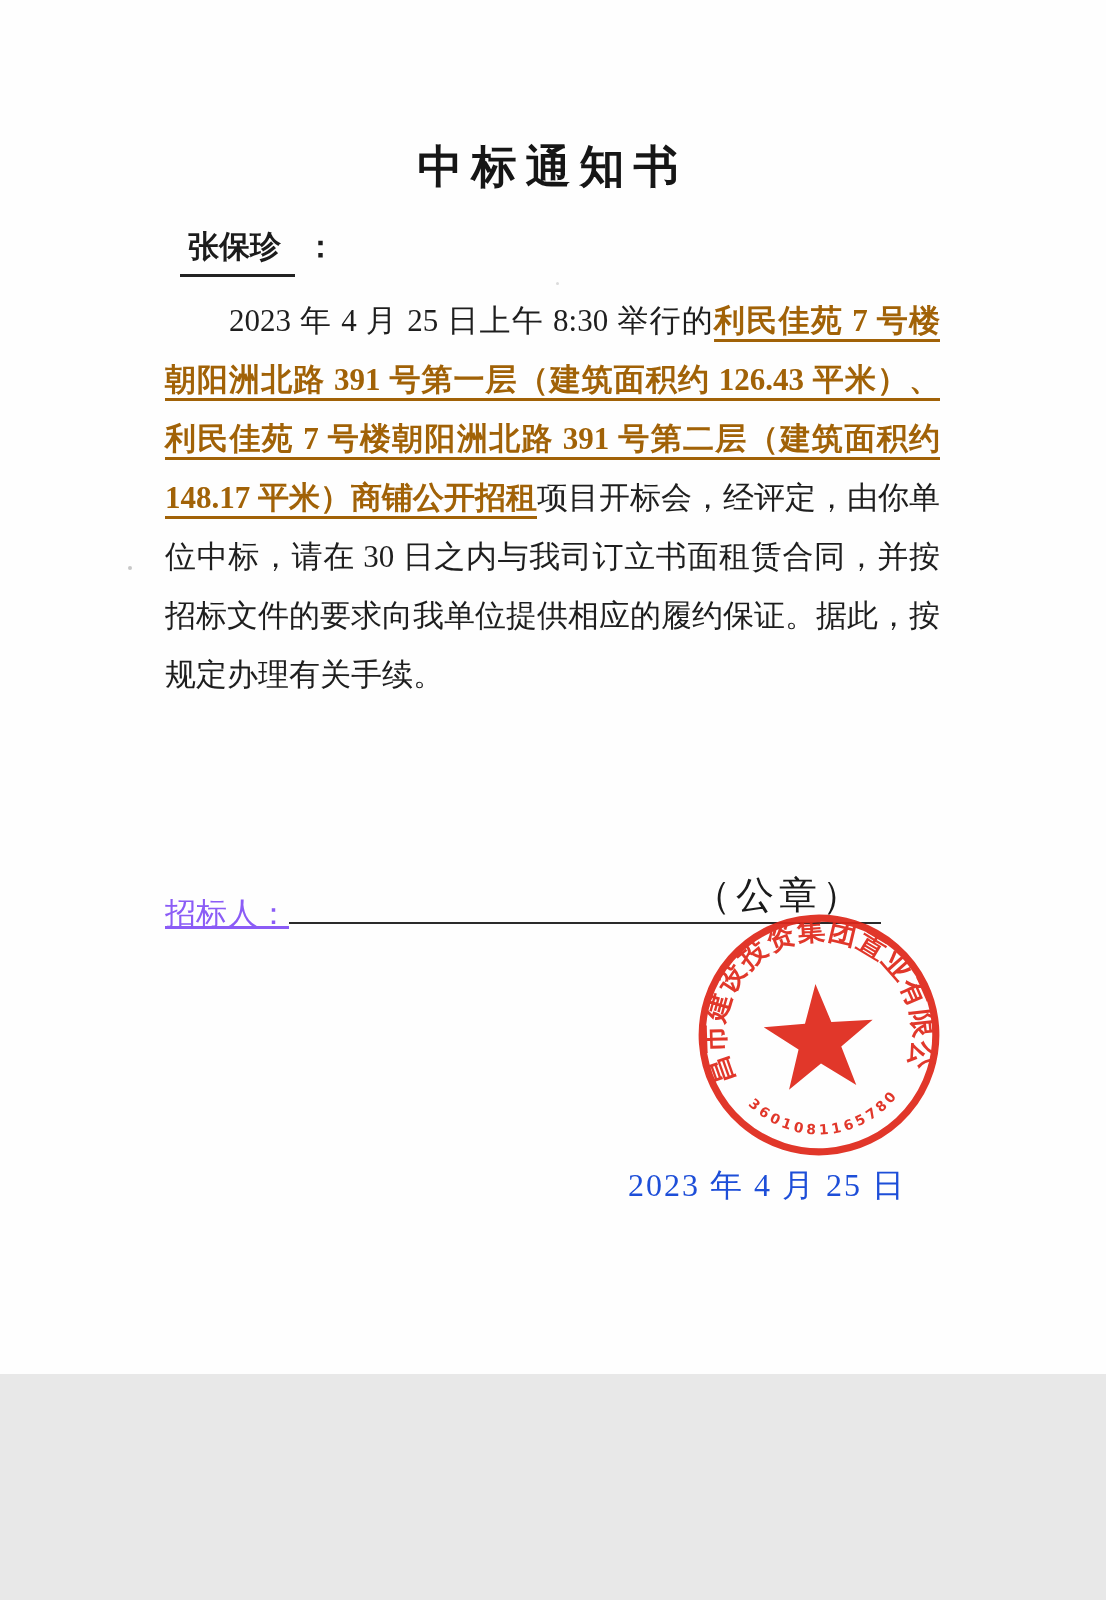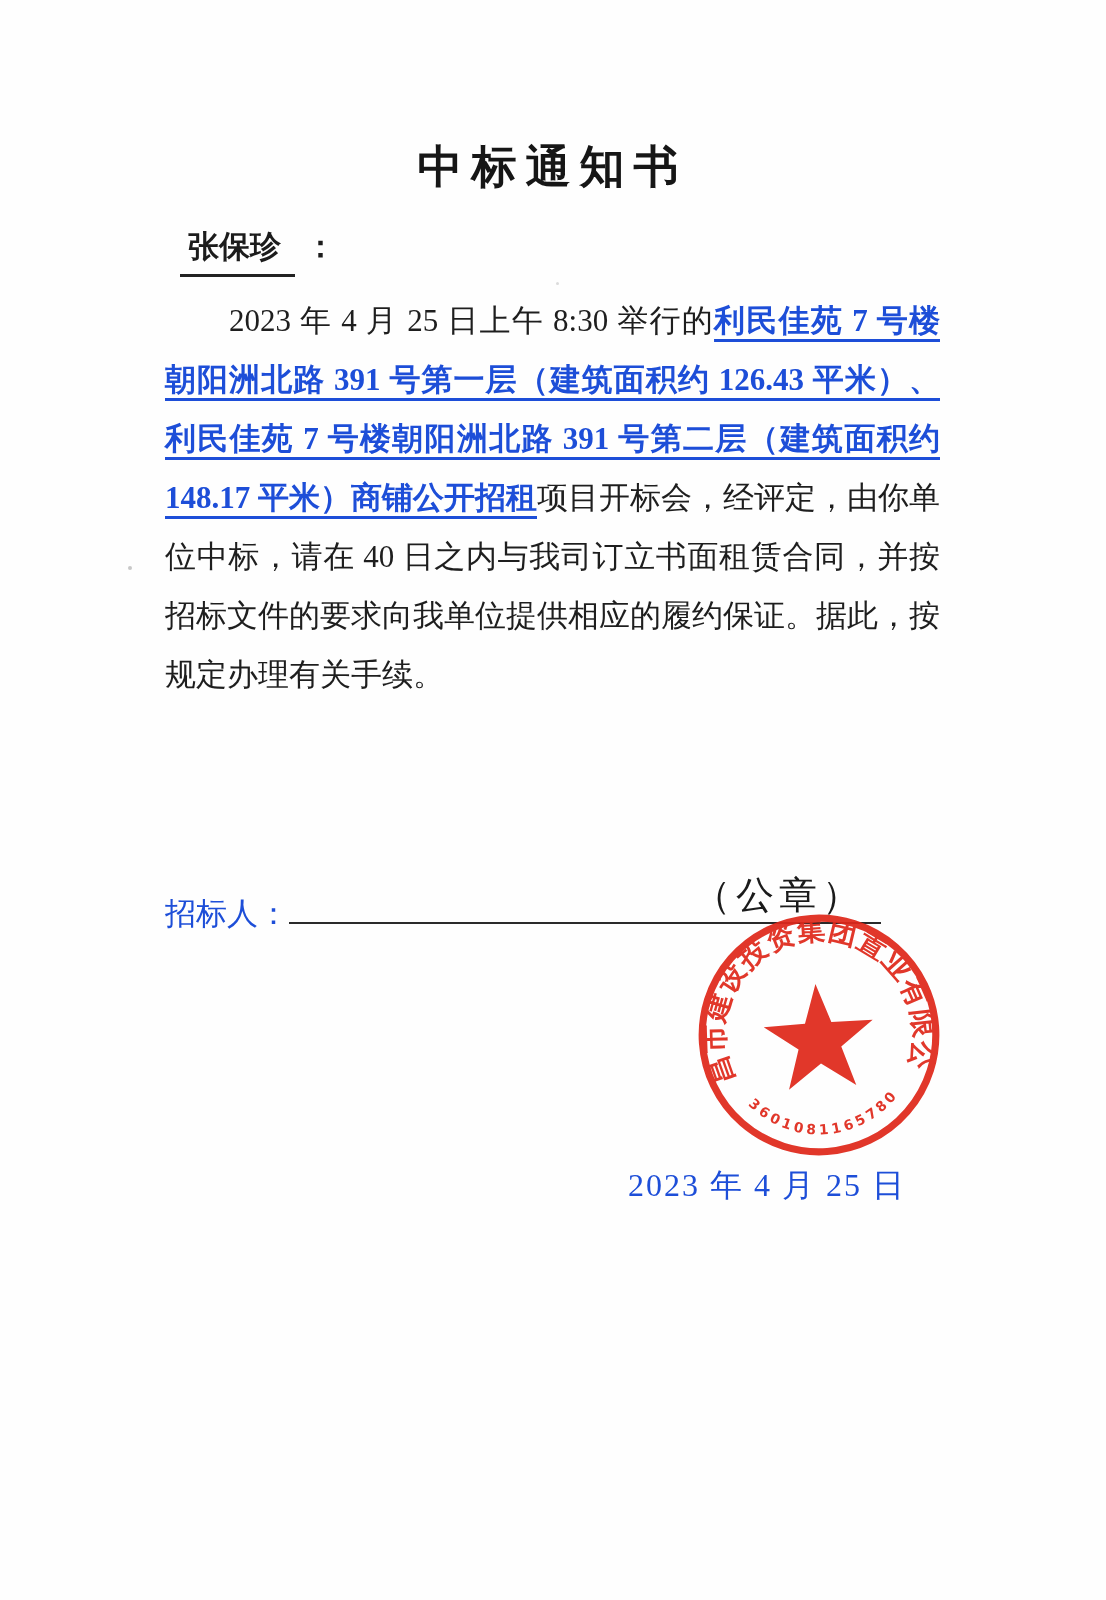--- a/index.html
+++ b/index.html
@@ -1,18 +1,18 @@
 <!DOCTYPE html>
 <html style="--seal-color: #df281b;"><head>
 <meta charset="utf-8">
 <style>
   html,body{margin:0;padding:0;background:#e8e8e8;}
   .page{
     position:relative;
-    width:1106px;height:1600px;
+    width:1106px;height:1374px;
     margin:0 auto;
     background:#fefefe;
     font-family:"Liberation Serif","DejaVu Serif",serif;
     color:#1c1c1c;
     overflow:hidden;
   }
   .content{padding:0 166px 0 165px;}
   .doc-title{
     padding-top:138px;
     font-size:45px;
@@ -41,21 +41,21 @@
     line-height:59px;
     text-align:justify;
     text-indent:64px;
     color:#1e1e1e;
   }
   .seg-bold{
     font-weight:700;
     text-decoration:underline;
     text-underline-offset:8px;
     text-decoration-thickness:2.5px;
-    color:#1d4ed8;
+    color:#a16207;
   }
   .price-line{
     margin-top:58px;
     font-size:31px;
     font-weight:700;
     color:#141414;
   }
   .price-value{
     border-bottom:3px solid #1b1b1b;
     padding:0 30px 5px 22px;
@@ -63,21 +63,21 @@
     margin-left:4px;
   }
   .sig-row{
     margin-top:182px;
     position:relative;
     font-size:31px;
     line-height:46px;
     display:flex;
     align-items:baseline;
   }
-  .sig-label{white-space:nowrap;color:#1d4ed8;}
+  .sig-label{white-space:nowrap;color:#8b5cf6;text-decoration:underline;}
   .sig-line{
     display:inline-block;
     width:592px;
     height:36px;
     border-bottom:2.5px solid #2a2a2a;
     z-index:1;
   }
   .seal-caption{
     position:absolute;
     left:528px;
@@ -133,21 +133,21 @@
 <div class="page">
   <div class="content">
 
     <div class="doc-title">中标通知书</div>
 
     <div class="addressee-line">
       <span class="addressee-name">张保珍</span><span class="addressee-colon">：</span>
     </div>
 
     <div class="body-para">
-      <span>2023 年 4 月 25 日上午 8:30 举行的</span><span class="seg-bold">利民佳苑 7 号楼朝阳洲北路 391 号第一层（建筑面积约 126.43 平米）、利民佳苑 7 号楼朝阳洲北路 391 号第二层（建筑面积约 148.17 平米）商铺公开招租</span><span>项目开标会，经评定，由你单位中标，请在 40 日之内与我司订立书面租赁合同，并按招标文件的要求向我单位提供相应的履约保证。据此，按规定办理有关手续。</span>
+      <span>2023 年 4 月 25 日上午 8:30 举行的</span><span class="seg-bold">利民佳苑 7 号楼朝阳洲北路 391 号第一层（建筑面积约 126.43 平米）、利民佳苑 7 号楼朝阳洲北路 391 号第二层（建筑面积约 148.17 平米）商铺公开招租</span><span>项目开标会，经评定，由你单位中标，请在 30 日之内与我司订立书面租赁合同，并按招标文件的要求向我单位提供相应的履约保证。据此，按规定办理有关手续。</span>
     </div>
 
 
     <div class="sig-row">
       <span class="sig-label">招标人：</span>
       <span class="sig-line"></span>
       <span class="seal-caption">（公章）</span>
     </div>
 
   </div>

